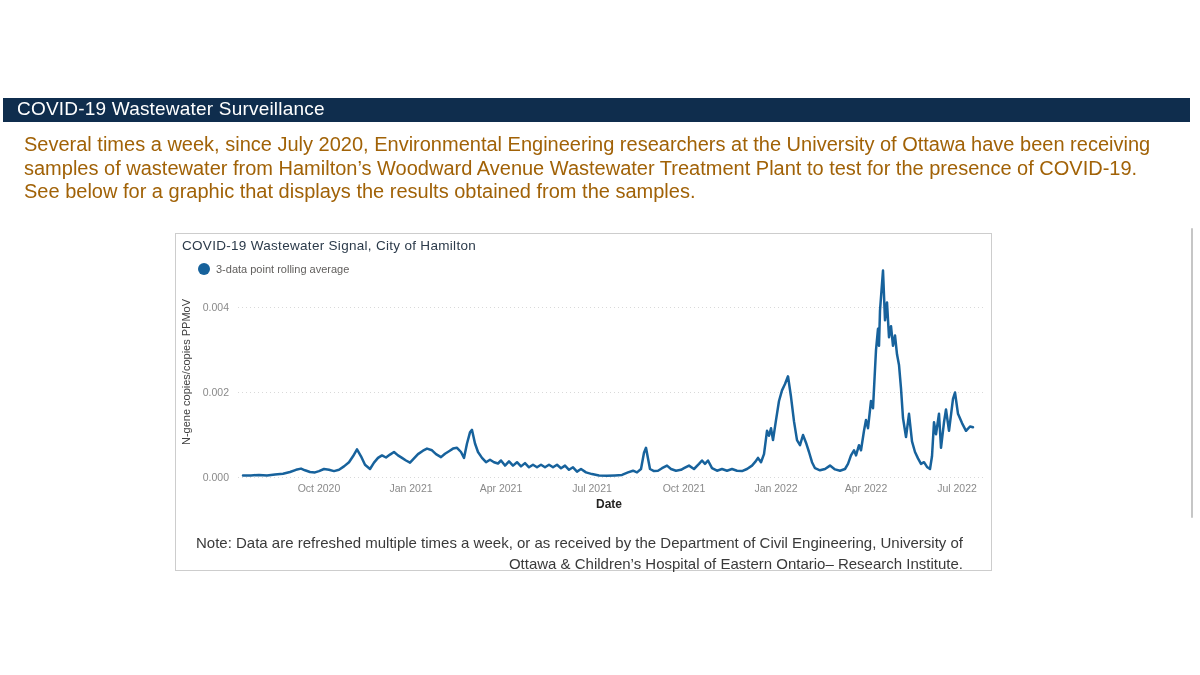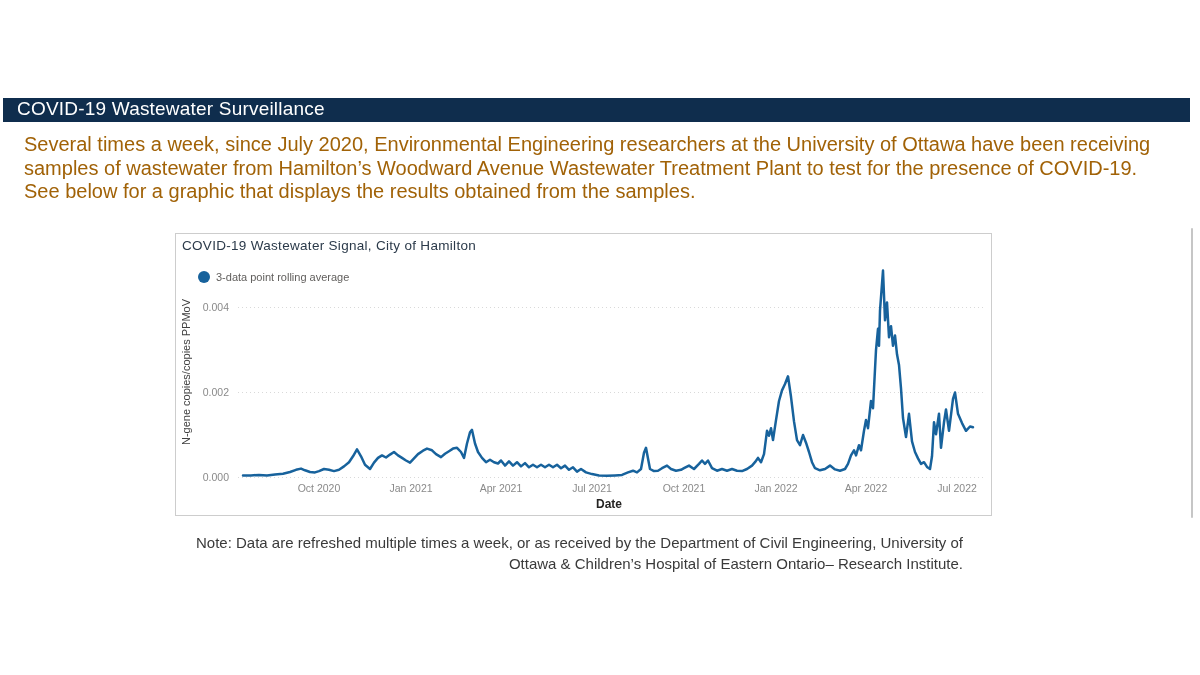--- a/index.html
+++ b/index.html
@@ -28,37 +28,36 @@
     position: absolute;
     left: 24px; top: 133px;
     width: 1148px;
     font-size: 20px;
     line-height: 23.5px;
     color: #a16207;
   }
   .chart-card {
     position: absolute;
     left: 175px; top: 233px;
-    width: 817px; height: 283px;
+    width: 817px; height: 338px;
     background: #ffffff;
     border: 1px solid #cdcdcd;
   }
   .chart-title {
     position: absolute;
     left: 6px; top: 4px;
     font-size: 13.5px;
     color: #2b3a4a;
     letter-spacing: 0.3px;
   }
   .legend-row {
     position: absolute;
     left: 22px; top: 29px;
     display: flex; align-items: flex-start;
     gap: 6px;
-    margin-top: 8px;
   }
   .legend-dot {
     width: 12px; height: 12px;
     border-radius: 50%;
     display: inline-block;
   }
   .legend-label {
     font-size: 11px;
     color: #605e5c;
   }

